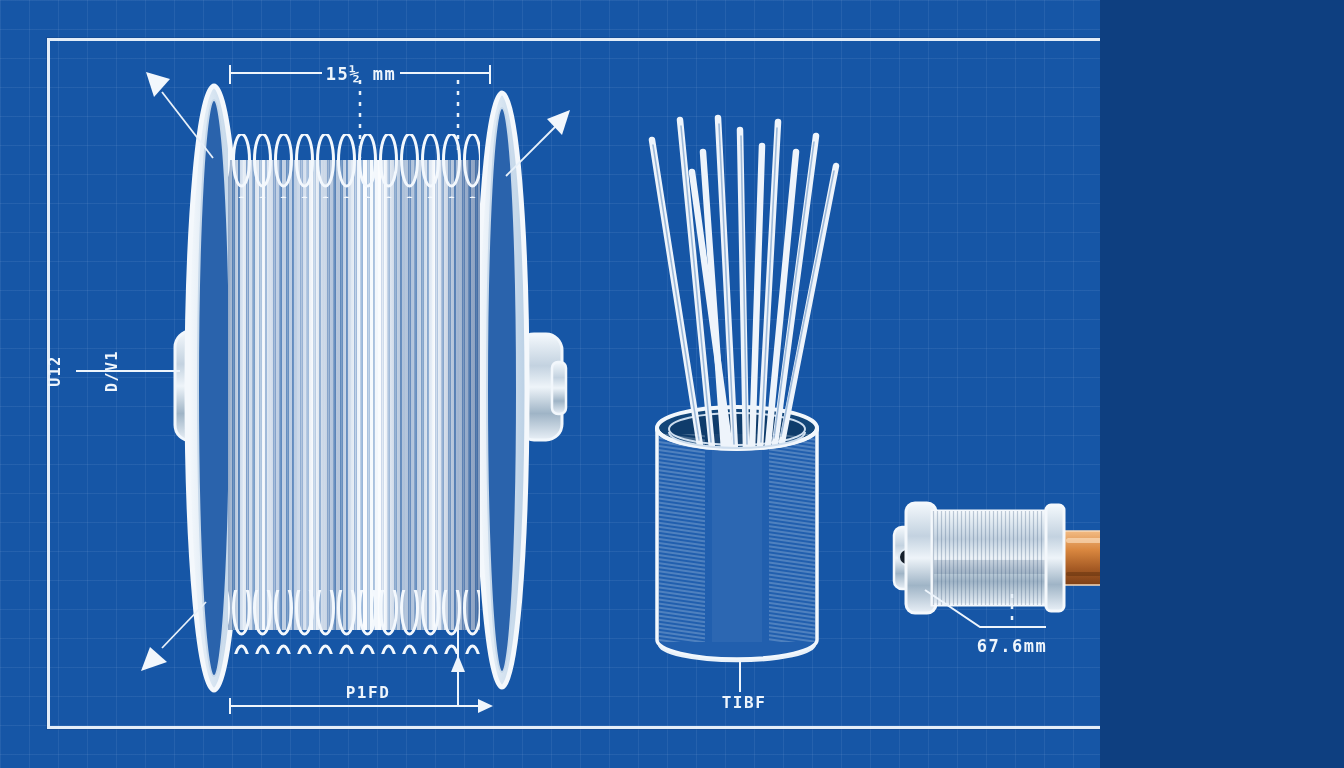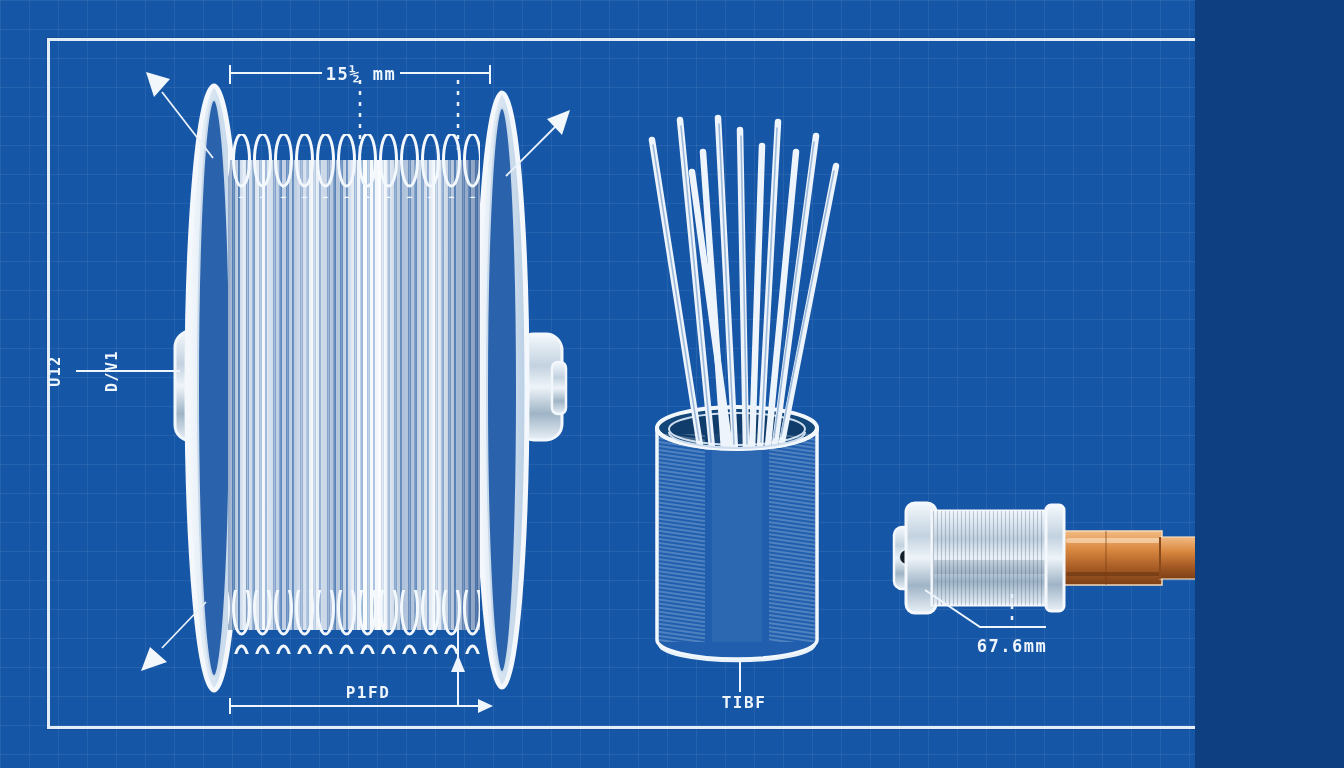--- a/index.html
+++ b/index.html
@@ -1,17 +1,17 @@
 <!DOCTYPE html>
 <html><head>
 <meta charset="utf-8">
 <style>
   html,body{margin:0;padding:0;background:#0e3f80;}
   .stage{
-    position:relative;width:1195px;height:768px;overflow:hidden;
+    position:relative;width:1100px;height:768px;overflow:hidden;
     background-color:#1656a6;
     background-image:
       linear-gradient(rgba(190,215,245,0.09) 1px, transparent 1px),
       linear-gradient(90deg, rgba(190,215,245,0.09) 1px, transparent 1px);
     background-size:29px 29px;
     font-family:"DejaVu Sans Mono","Liberation Mono",monospace;
   }
   .frame{
     position:absolute;left:47px;top:38px;width:1251px;height:691px;
     border:3px solid rgba(238,245,252,0.95);

